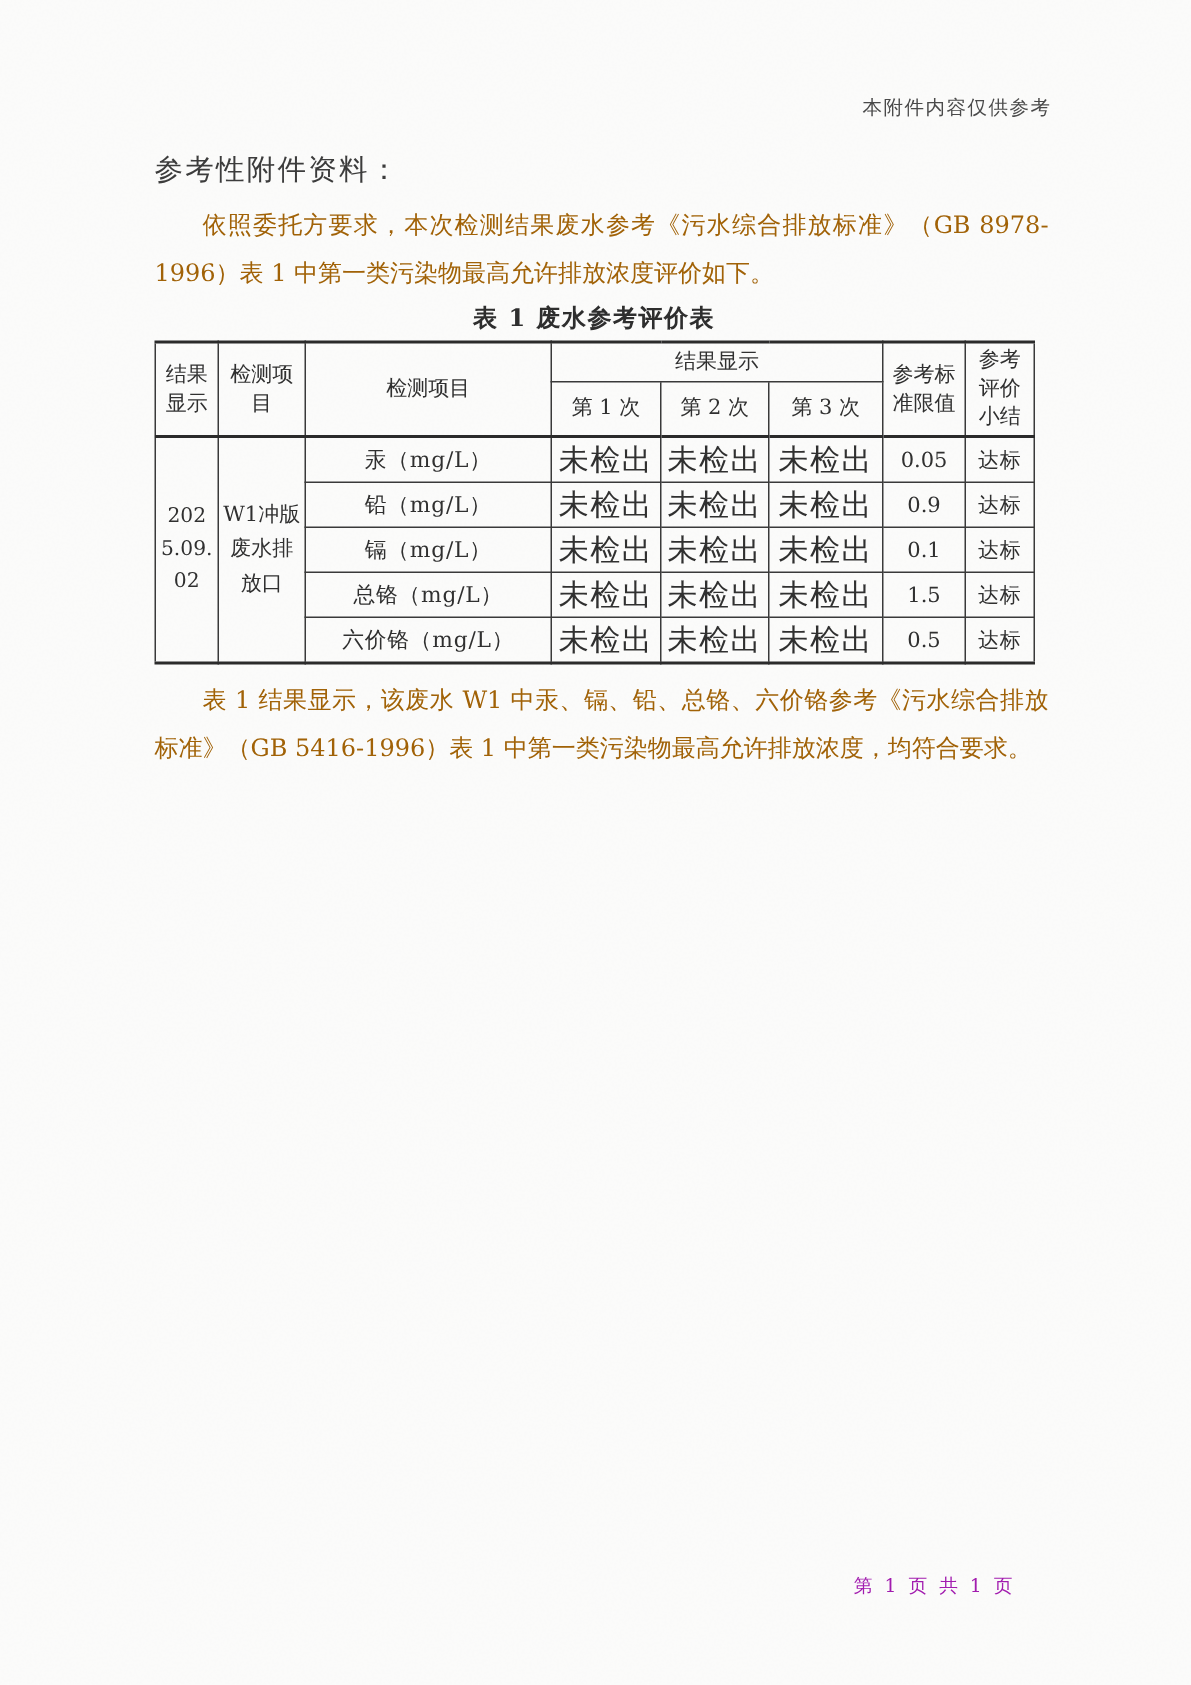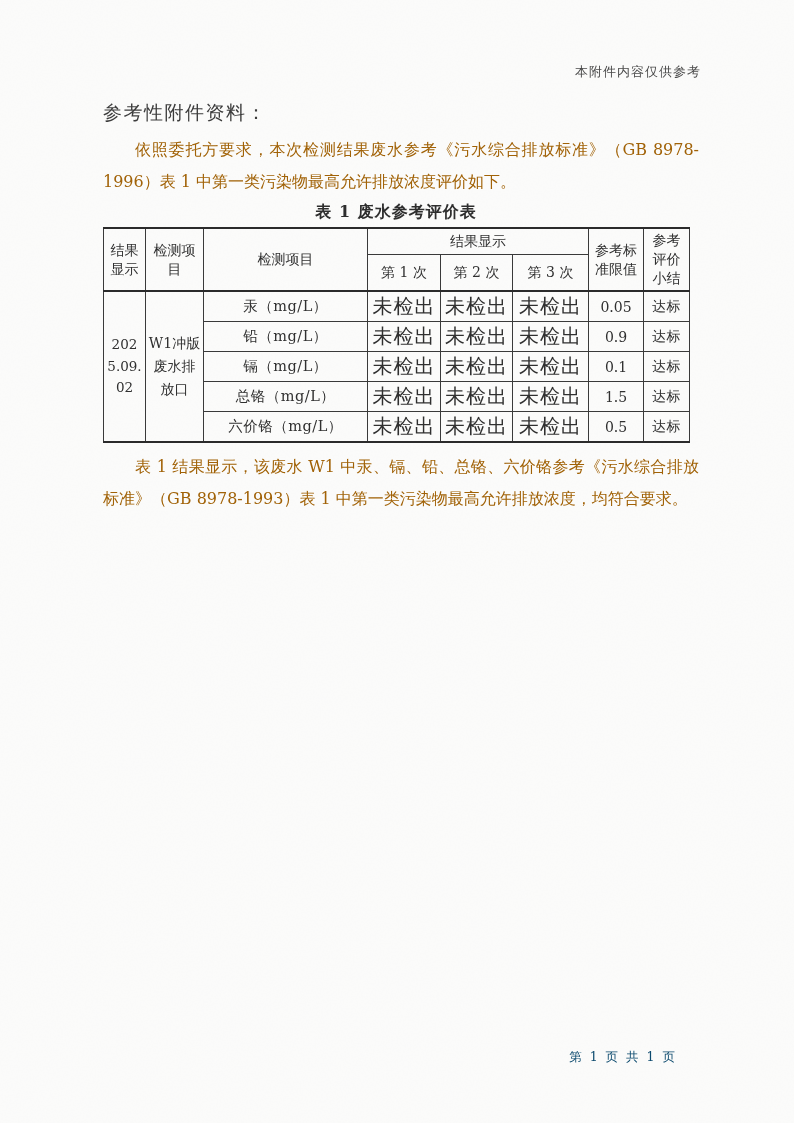--- a/index.html
+++ b/index.html
@@ -78,21 +78,21 @@
   .point-cell { font-size: 14px; line-height: 1.65; word-break: break-all; padding: 0 6px; }
   .item-cell { font-size: 14.5px; letter-spacing: 0.5px; }
   .result-cell { font-size: 20px; letter-spacing: 1px; }
   .limit-cell { font-size: 14px; }
   .concl-cell { font-size: 14px; letter-spacing: 0.5px; }
   .page-footer {
     position: absolute;
     top: 1049px; right: 117px;
     font-size: 12.5px;
     letter-spacing: 2px;
-    color: #0c4a6e;
+    color: #a21caf;
   }
 </style>
 </head>
 <body>
 
 <svg class="noise-overlay" width="794" height="1123" xmlns="http://www.w3.org/2000/svg">
   <filter id="paperNoise">
     <feTurbulence type="fractalNoise" baseFrequency="0.6" numOctaves="2" seed="11" result="n"></feTurbulence>
     <feColorMatrix in="n" type="matrix" values="0 0 0 0 0.58  0 0 0 0 0.58  0 0 0 0 0.60  0 0 0 0.055 0"></feColorMatrix>
   </filter>
@@ -174,17 +174,17 @@
         <td class="item-cell">六价铬（mg/L）</td>
         <td class="result-cell">未检出</td>
         <td class="result-cell">未检出</td>
         <td class="result-cell">未检出</td>
         <td class="limit-cell">0.5</td>
         <td class="concl-cell">达标</td>
       </tr>
     </tbody>
   </table>
 
-  <p class="para">表 1 结果显示，该废水 W1 中汞、镉、铅、总铬、六价铬参考《污水综合排放标准》（GB 8978-1993）表 1 中第一类污染物最高允许排放浓度，均符合要求。</p>
+  <p class="para">表 1 结果显示，该废水 W1 中汞、镉、铅、总铬、六价铬参考《污水综合排放标准》（GB 5416-1996）表 1 中第一类污染物最高允许排放浓度，均符合要求。</p>
 
 </div>
 
 <div class="page-footer">第 1 页 共 1 页</div>
 
 </body></html>

